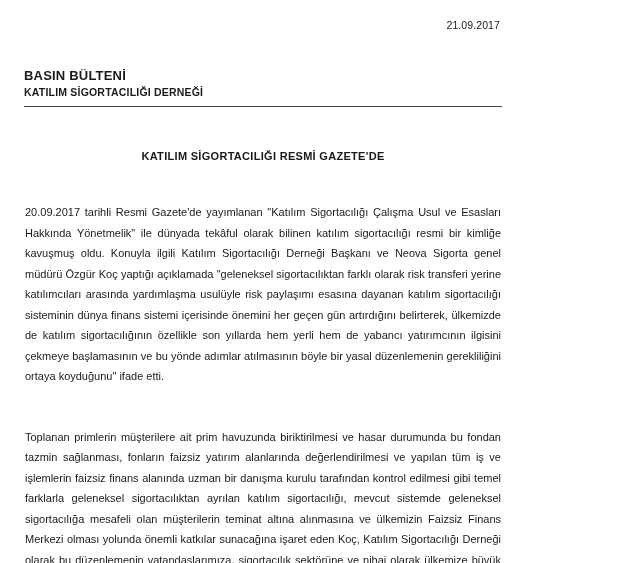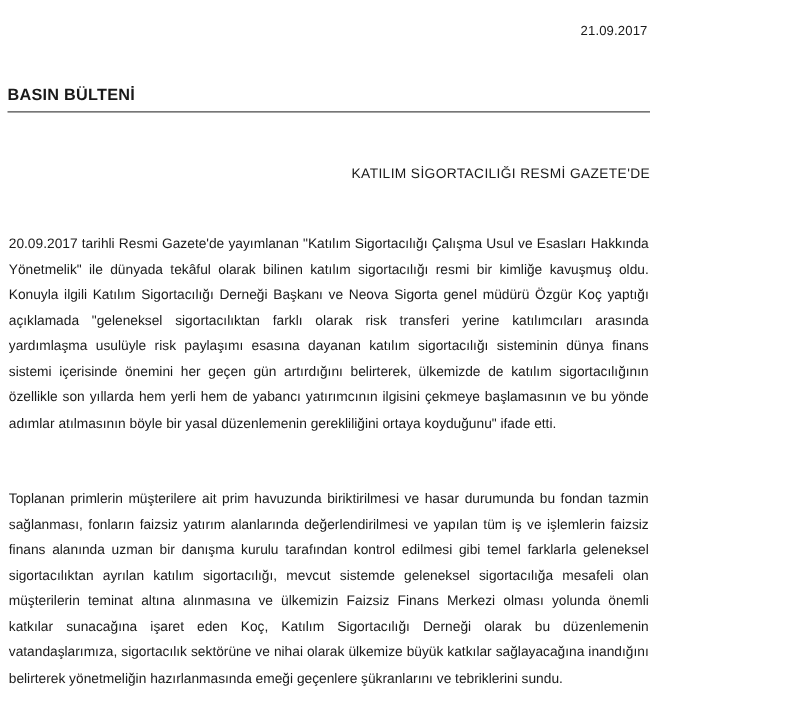--- a/index.html
+++ b/index.html
@@ -12,21 +12,21 @@
     background: #ffffff;
     font-family: "Liberation Sans", sans-serif;
     color: #1a1a1a;
     overflow: hidden;
   }
   .page {
     position: relative;
     width: 526px;
     height: 563px;
     box-sizing: border-box;
-    padding: 0 6px;
+    padding: 0 24px;
   }
   .date-line {
     text-align: right;
     font-size: 10.5px;
     color: #1a1a1a;
     padding-top: 19px;
     padding-right: 2px;
     letter-spacing: 0.1px;
   }
   .header-block {
@@ -47,23 +47,23 @@
     margin-top: 2px;
   }
   .rule {
     margin-top: 6px;
     border: 0;
     border-top: 1px solid #4a4a4a;
     height: 0;
     width: 100%;
   }
   .doc-title {
-    text-align: right;
+    text-align: center;
     font-size: 11px;
-    font-weight: normal;
+    font-weight: bold;
     letter-spacing: 0.3px;
     margin-top: 43px;
   }
   .body-text {
     font-size: 11px;
     line-height: 20.5px;
     text-align: justify;
     text-justify: inter-word;
     margin-top: 40px;
     padding: 0 1px;
@@ -73,20 +73,21 @@
 </style>
 </head>
 <body>
 
 <div class="page">
 
   <div class="date-line">21.09.2017</div>
 
   <div class="header-block">
     <div class="line1">BASIN BÜLTENİ</div>
+    <div class="line2">KATILIM SİGORTACILIĞI DERNEĞİ</div>
   </div>
 
   <hr class="rule">
 
   <div class="doc-title">KATILIM SİGORTACILIĞI RESMİ GAZETE'DE</div>
 
   <div class="body-text first">20.09.2017 tarihli Resmi Gazete'de yayımlanan "Katılım Sigortacılığı Çalışma Usul ve Esasları Hakkında Yönetmelik" ile dünyada tekâful olarak bilinen katılım sigortacılığı resmi bir kimliğe kavuşmuş oldu. Konuyla ilgili Katılım Sigortacılığı Derneği Başkanı ve Neova Sigorta genel müdürü Özgür Koç yaptığı açıklamada "geleneksel sigortacılıktan farklı olarak risk transferi yerine katılımcıları arasında yardımlaşma usulüyle risk paylaşımı esasına dayanan katılım sigortacılığı sisteminin dünya finans sistemi içerisinde önemini her geçen gün artırdığını belirterek, ülkemizde de katılım sigortacılığının özellikle son yıllarda hem yerli hem de yabancı yatırımcının ilgisini çekmeye başlamasının ve bu yönde adımlar atılmasının böyle bir yasal düzenlemenin gerekliliğini ortaya koyduğunu" ifade etti.</div>
 
   <div class="body-text second">Toplanan primlerin müşterilere ait prim havuzunda biriktirilmesi ve hasar durumunda bu fondan tazmin sağlanması, fonların faizsiz yatırım alanlarında değerlendirilmesi ve yapılan tüm iş ve işlemlerin faizsiz finans alanında uzman bir danışma kurulu tarafından kontrol edilmesi gibi temel farklarla geleneksel sigortacılıktan ayrılan katılım sigortacılığı, mevcut sistemde geleneksel sigortacılığa mesafeli olan müşterilerin teminat altına alınmasına ve ülkemizin Faizsiz Finans Merkezi olması yolunda önemli katkılar sunacağına işaret eden Koç, Katılım Sigortacılığı Derneği olarak bu düzenlemenin vatandaşlarımıza, sigortacılık sektörüne ve nihai olarak ülkemize büyük katkılar sağlayacağına inandığını belirterek yönetmeliğin hazırlanmasında emeği geçenlere şükranlarını ve tebriklerini sundu.</div>
 

